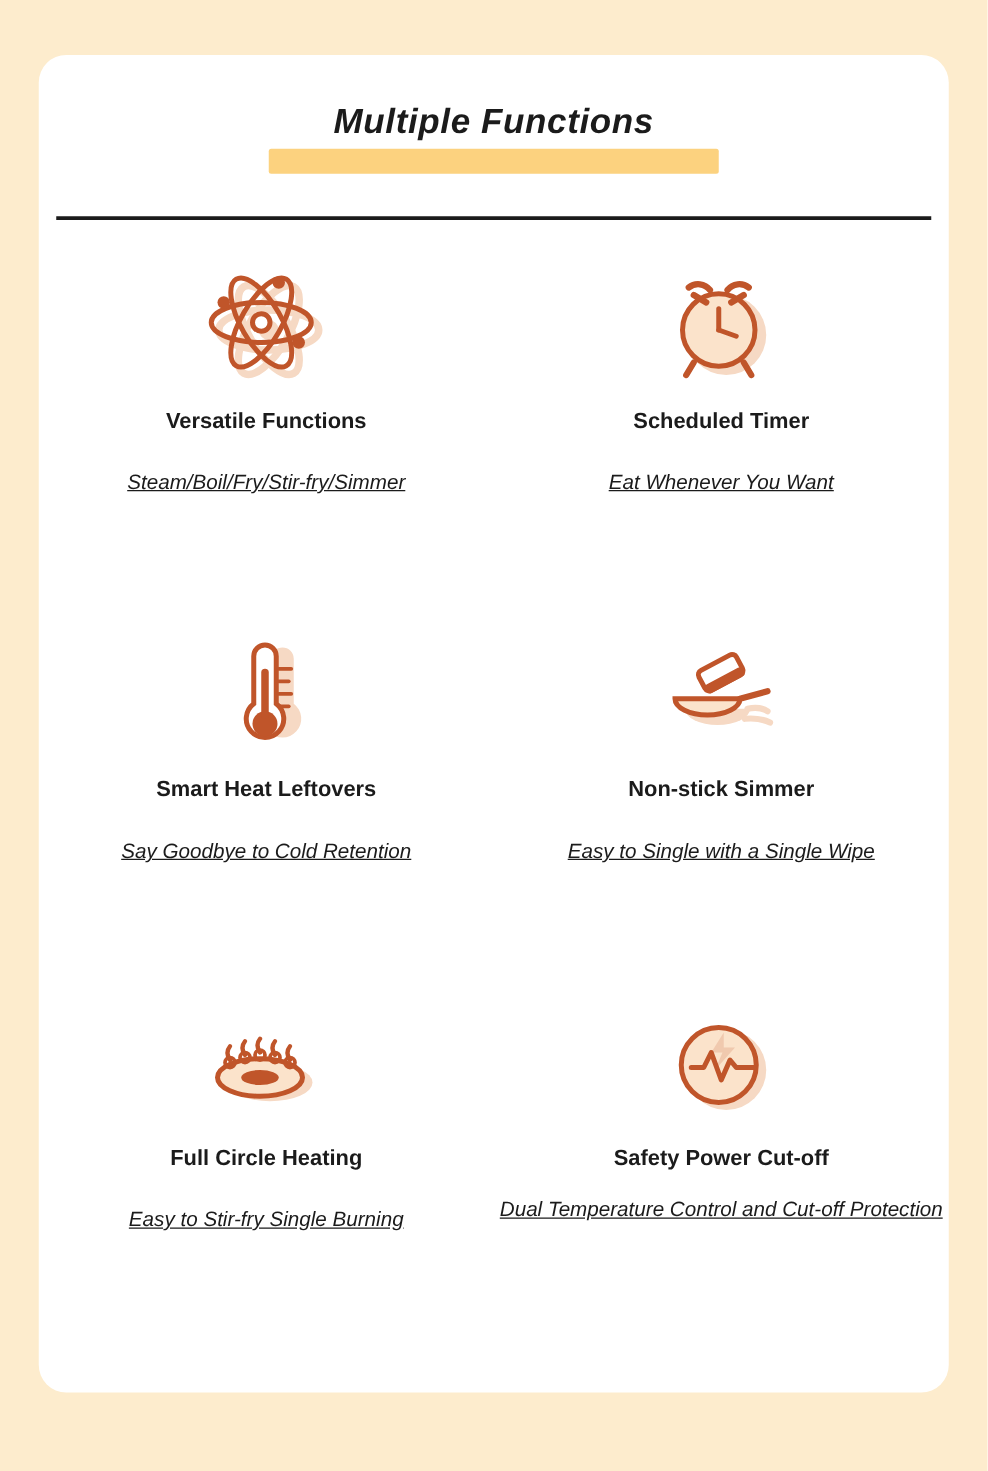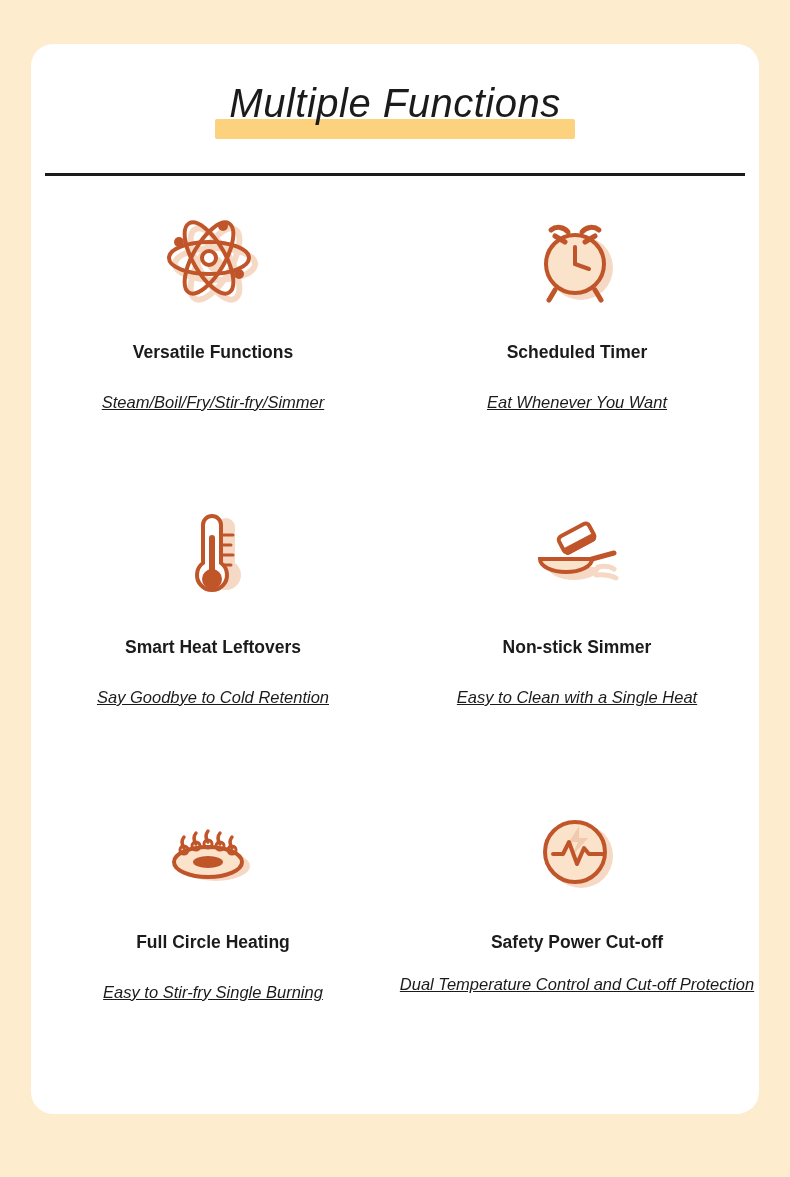--- a/index.html
+++ b/index.html
@@ -35,22 +35,22 @@
     transform: translateX(-50%);
     top: 38px;
     width: 360px;
     height: 20px;
     background: #fcd27f;
     border-radius: 2px;
   }
   .title {
     position: relative;
     display: inline-block;
-    font-size: 40px;
-    font-weight: normal;
+    font-size: 28px;
+    font-weight: bold;
     font-style: italic;
     color: #1b1b1b;
     letter-spacing: 0.5px;
     z-index: 2;
   }
   .divider {
     width: 700px;
     height: 3px;
     background: #1b1b1b;
     margin: 30px auto 0 auto;
@@ -70,21 +70,21 @@
   .icon-box {
     height: 104px;
     display: flex;
     align-items: center;
     justify-content: center;
   }
   .feat-title {
     font-size: 17.5px;
     font-weight: bold;
     color: #1b1b1b;
-    margin-top: 28px;
+    margin-top: 12px;
     text-align: center;
   }
   .feat-desc {
     font-size: 16.5px;
     font-style: italic;
     color: #1b1b1b;
     margin-top: 28px;
     text-align: center;
     line-height: 1.45;
     text-decoration: underline;
@@ -176,21 +176,21 @@
           <path d="M70 50 L92 44" stroke="#c0552a" stroke-width="5" stroke-linecap="round"></path>
           <g transform="rotate(-28 56 34)">
             <rect x="40" y="20" width="34" height="18" rx="4" fill="#ffffff" stroke="#c0552a" stroke-width="4"></rect>
             <rect x="40" y="32" width="34" height="8" rx="3" fill="#c0552a"></rect>
           </g>
           <path d="M76 58 q10 -2 16 2" fill="none" stroke="#f6d9c4" stroke-width="5" stroke-linecap="round"></path>
           <path d="M74 66 q12 -1 20 3" fill="none" stroke="#f6d9c4" stroke-width="5" stroke-linecap="round"></path>
         </svg>
       </div>
       <div class="feat-title">Non-stick Simmer</div>
-      <div class="feat-desc">Easy to Clean with a Single Heat</div>
+      <div class="feat-desc">Easy to Single with a Single Wipe</div>
     </div>
 
     <div class="cell">
       <div class="icon-box">
         <svg width="110" height="96" viewBox="0 0 110 96">
           <ellipse cx="58" cy="62" rx="34" ry="15" fill="#f6d9c4"></ellipse>
           <ellipse cx="50" cy="58" rx="34" ry="15" fill="#fbe3cb" stroke="#c0552a" stroke-width="4"></ellipse>
           <ellipse cx="50" cy="58" rx="15" ry="6" fill="#c0552a"></ellipse>
           <g fill="none" stroke="#c0552a" stroke-width="3.5" stroke-linecap="round">
             <path d="M26 44 q-4 -6 0 -11"></path>

